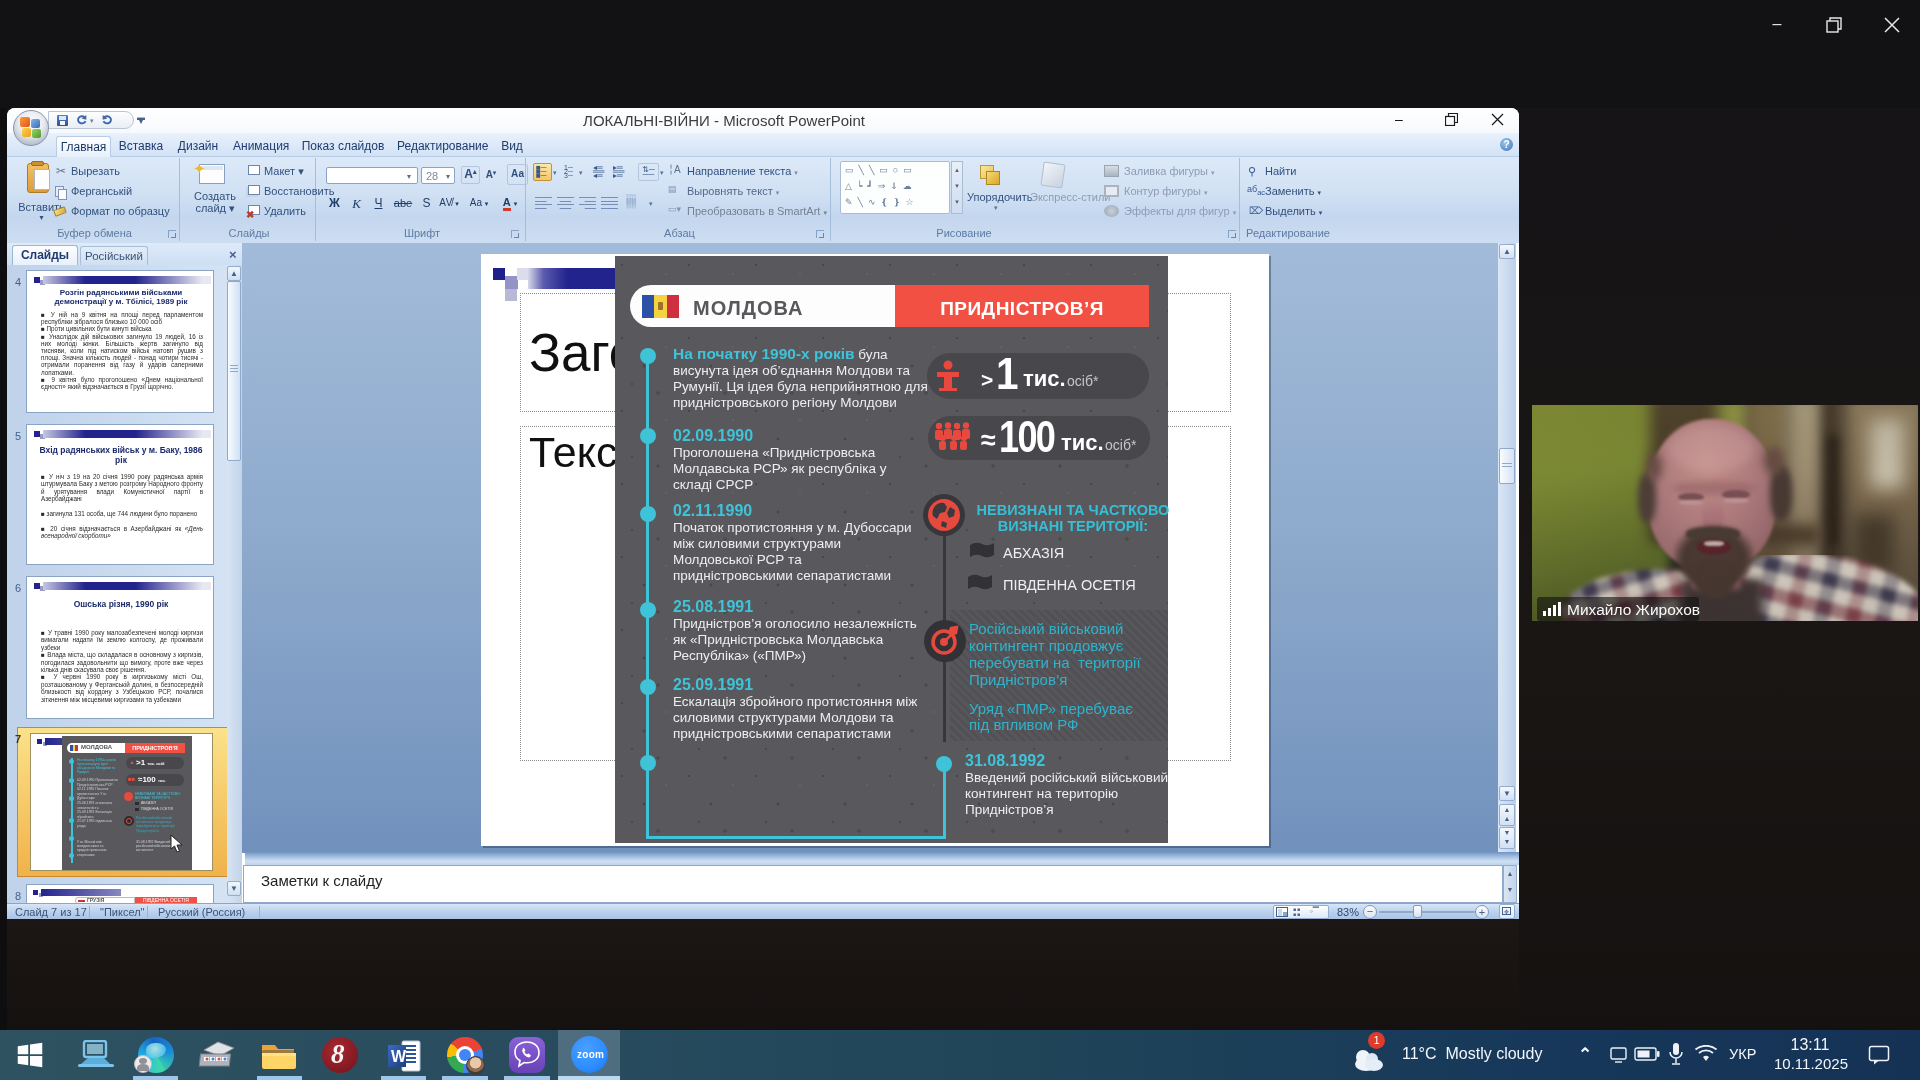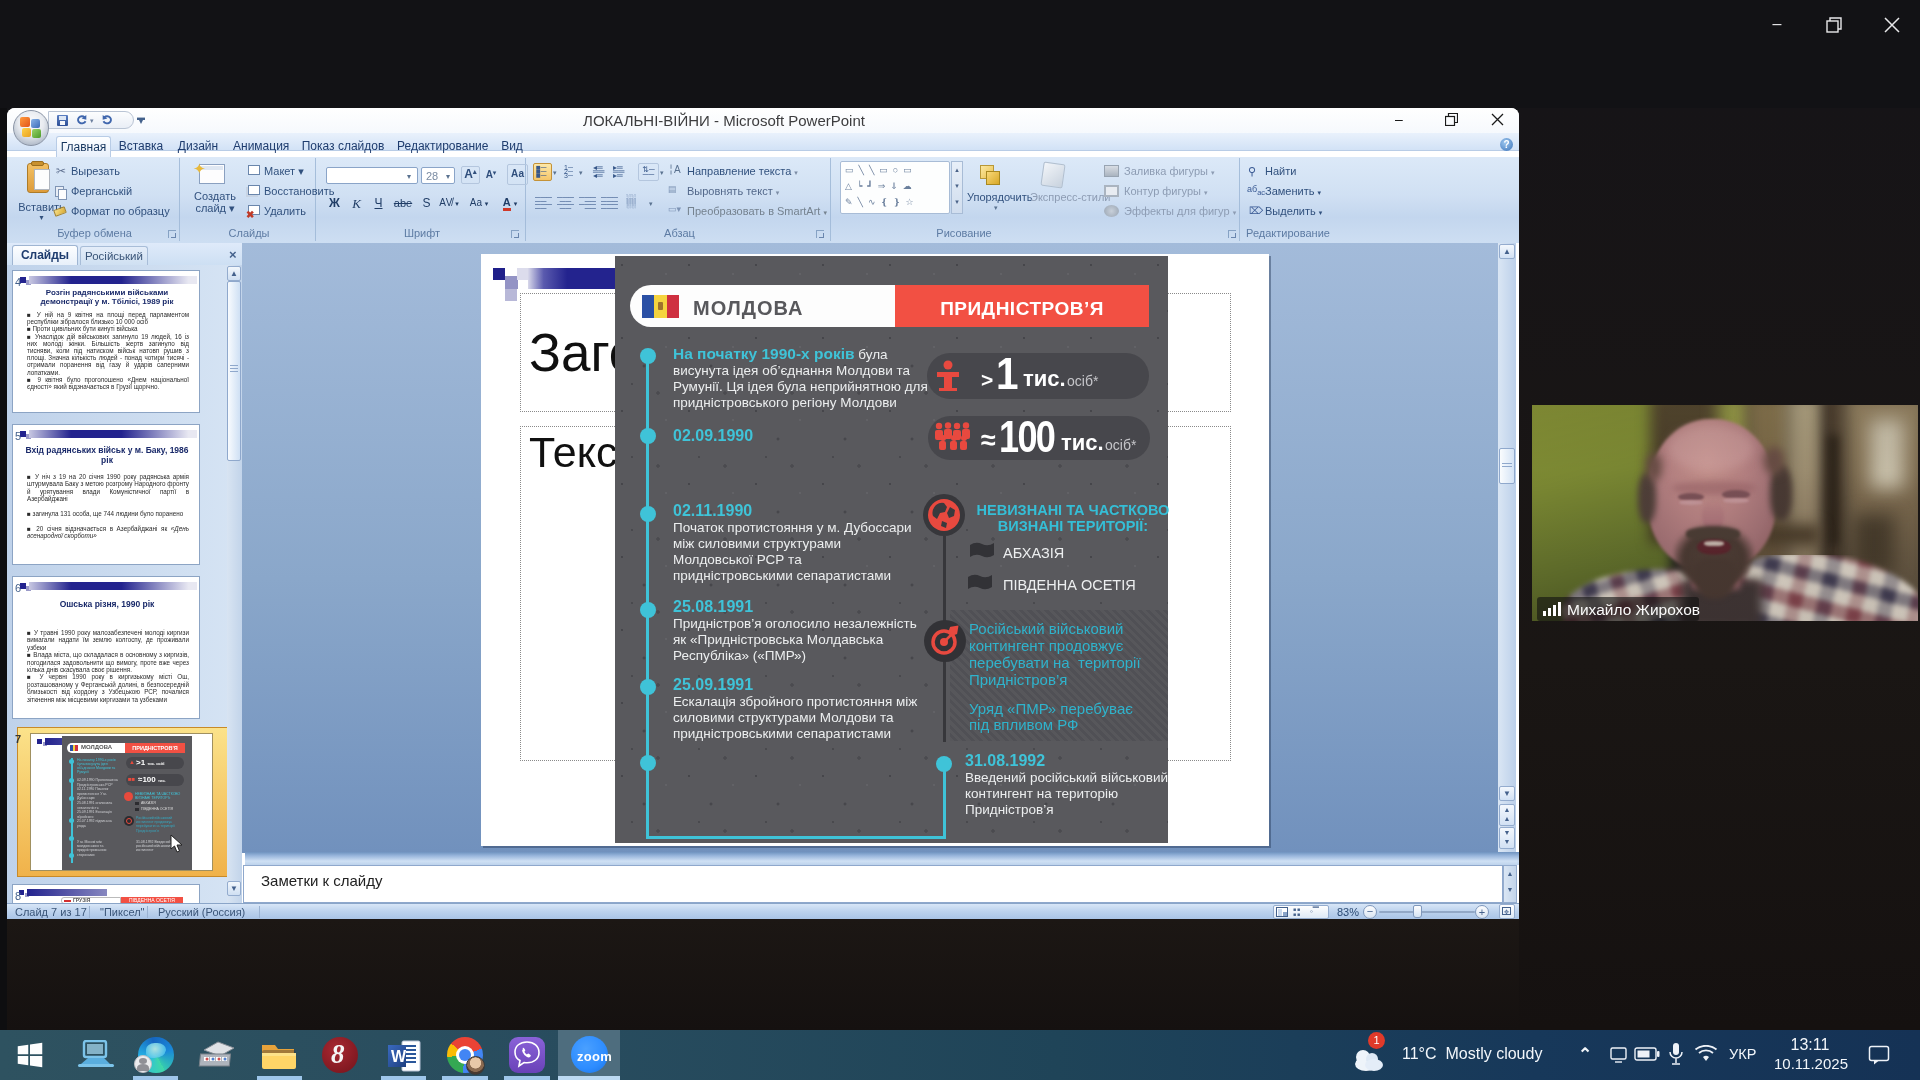--- a/index.html
+++ b/index.html
@@ -7,33 +7,33 @@
 
 #bgtop{left:0;top:0;width:1920px;height:108px;background:#121215}
 #bgleft{left:0;top:108px;width:7px;height:922px;background:#0e0e10}
 #bgright{left:1519px;top:108px;width:401px;height:922px;background:linear-gradient(180deg,#161417 0%,#1a1614 60%,#151110 100%)}
 #bgbottom{left:7px;top:919px;width:1512px;height:111px;background:linear-gradient(180deg,#1c1714,#151110)}
 
 .owc{color:#e8e8ea;font-size:17px;line-height:1}
 
 #win{left:7px;top:108px;width:1512px;height:811px;background:#fff;border-radius:8px 8px 0 0}
 #titlebar{left:0;top:0;width:1512px;height:25px;background:linear-gradient(180deg,#ffffff,#f6f9fd);border-radius:8px 8px 0 0}
-#tabrow{left:0;top:25px;width:1512px;height:18px;background:linear-gradient(180deg,#e9f1fc,#d2e2f6);border-bottom:1px solid #b8cce6}
+#tabrow{left:0;top:25px;width:1512px;height:24px;background:linear-gradient(180deg,#e9f1fc,#d2e2f6);border-bottom:1px solid #b8cce6}
 #ribbon{left:0;top:49px;width:1512px;height:86px;background:linear-gradient(180deg,#dce9f8 0%,#d0e0f3 45%,#c3d6ee 70%,#cddef2 100%)}
 .tab{position:absolute;top:3px;height:21px;font-size:12px;color:#1e3c6e;text-align:center;line-height:21px}
 .tabsel{background:linear-gradient(180deg,#fdfeff,#e8f0fb);border:1px solid #b8cce6;border-bottom:none;border-radius:3px 3px 0 0;color:#15355e}
 .grp{position:absolute;top:1px;height:83px;border-right:1px solid rgba(160,185,215,.9)}
 .glabel{position:absolute;bottom:2px;width:100%;text-align:center;font-size:11px;color:#5d7ba3}
 .gl{position:absolute;font-size:11px;color:#31517e;white-space:nowrap}
 .glg{position:absolute;font-size:11px;color:#8d9cb3;white-space:nowrap}
 .launcher{position:absolute;width:8px;height:8px;border-left:1px solid #7f9cc0;border-top:1px solid #7f9cc0;opacity:.9}
 .launcher:after{content:"";position:absolute;left:2px;top:2px;width:4px;height:4px;border-right:1.5px solid #5f7ca6;border-bottom:1.5px solid #5f7ca6}
 
 #panel{left:0;top:135px;width:235px;height:660px;background:linear-gradient(90deg,#c5d6ec,#d9e6f6)}
-.thumb{position:absolute;left:5px;width:188px;background:#fff;border:1px solid #8ca4c4}
+.thumb{position:absolute;left:19px;width:188px;background:#fff;border:1px solid #8ca4c4}
 .tnum{position:absolute;left:8px;font-size:11px;color:#44618c;z-index:6}
 
 #edit{left:235px;top:135px;width:1274px;height:610px;background:linear-gradient(180deg,#a3bbda 0%,#8aa7ca 55%,#7191bd 100%)}
 #slide{left:474px;top:146px;width:788px;height:592px;background:#fff;box-shadow:2px 2px 0 rgba(40,60,90,.45)}
 
 #splitter{left:238px;top:744px;width:1274px;height:13px;background:linear-gradient(180deg,#6f93c0 0%,#9ab7dd 30%,#cfe0f4 70%,#bdd3ec 100%)}
 #notes{left:236px;top:757px;width:1260px;height:38px;background:#fff;border:1px solid #8fa8cc}
 #statusbar{left:0;top:795px;width:1512px;height:16px;background:linear-gradient(180deg,#d8e6f7 0%,#bcd2ed 50%,#a9c4e6 100%);border-top:1px solid #8aa5c8}
 .st{position:absolute;top:2px;font-size:11px;color:#3a5578}
 
@@ -336,21 +336,21 @@
  <div class="a" style="left:328px;top:509px;width:3px;height:74px;background:#3fc3d8"></div>
  <div class="a" style="left:25px;top:92px;width:16px;height:16px;border-radius:50%;background:#3fc3d8"></div>
  <div class="a" style="left:25px;top:172px;width:16px;height:16px;border-radius:50%;background:#3fc3d8"></div>
  <div class="a" style="left:25px;top:250px;width:16px;height:16px;border-radius:50%;background:#3fc3d8"></div>
  <div class="a" style="left:25px;top:346px;width:16px;height:16px;border-radius:50%;background:#3fc3d8"></div>
  <div class="a" style="left:25px;top:423px;width:16px;height:16px;border-radius:50%;background:#3fc3d8"></div>
  <div class="a" style="left:25px;top:499px;width:16px;height:16px;border-radius:50%;background:#3fc3d8"></div>
  <div class="a" style="left:321px;top:500px;width:16px;height:16px;border-radius:50%;background:#3fc3d8"></div>
 
  <div class="a" style="left:58px;top:90px;font-size:13.5px;line-height:16px;color:#eceeef;white-space:nowrap"><span style="color:#3fc3d8;font-weight:bold;font-size:15.5px">На початку 1990-х років</span> була<br>висунута ідея об’єднання Молдови та<br>Румунії. Ця ідея була неприйнятною для<br>придністровського регіону Молдови</div>
- <div class="a" style="left:58px;top:172px;font-size:13.5px;line-height:16px;color:#eceeef;white-space:nowrap"><span style="color:#3fc3d8;font-weight:bold;font-size:16px">02.09.1990</span><br></div>
+ <div class="a" style="left:58px;top:172px;font-size:13.5px;line-height:16px;color:#eceeef;white-space:nowrap"><span style="color:#3fc3d8;font-weight:bold;font-size:16px">02.09.1990</span><br><span style="line-height:15.5px">Проголошена «Придністровська<br>Молдавська РСР» як республіка у<br>складі СРСР</span></div>
  <div class="a" style="left:58px;top:247px;font-size:13.5px;line-height:16px;color:#eceeef;white-space:nowrap"><span style="color:#3fc3d8;font-weight:bold;font-size:16px">02.11.1990</span><br>Початок протистояння у м. Дубоссари<br>між силовими структурами<br>Молдовської РСР та<br>придністровськими сепаратистами</div>
  <div class="a" style="left:58px;top:343px;font-size:13.5px;line-height:16px;color:#eceeef;white-space:nowrap"><span style="color:#3fc3d8;font-weight:bold;font-size:16px">25.08.1991</span><br>Придністров’я оголосило незалежність<br>як «Придністровська Молдавська<br>Республіка» («ПМР»)</div>
  <div class="a" style="left:58px;top:421px;font-size:13.5px;line-height:16px;color:#eceeef;white-space:nowrap"><span style="color:#3fc3d8;font-weight:bold;font-size:16px">25.09.1991</span><br>Ескалація збройного протистояння між<br>силовими структурами Молдови та<br>придністровськими сепаратистами</div>
  <div class="a" style="left:350px;top:497px;font-size:13.5px;line-height:16px;color:#eceeef;white-space:nowrap"><span style="color:#3fc3d8;font-weight:bold;font-size:16px">31.08.1992</span><br>Введений російський військовий<br>контингент на територію<br>Придністров’я</div>
 
  <div class="a" style="left:312px;top:97px;width:222px;height:46px;background:#47474c;border-radius:23px"></div>
  <svg class="a" style="left:320px;top:104px" width="26" height="32" viewBox="0 0 26 32">
         <circle cx="13" cy="5" r="4.5" fill="#e8493f"></circle>
         <path d="M2 12 h22 v5 h-7 v11 h5 v3 H4 v-3 h5 V17 H2 Z" fill="#e8493f"></path>
       </svg>
@@ -566,21 +566,21 @@
  <div class="a" style="left:466px;top:26px;width:19px;height:19px;border-radius:50%;background:radial-gradient(circle at 50% 35%,#e8c8a8 0 38%,#8a6a50 42% 62%,#4a3a30 66% 100%);border:1px solid #3a3a3a"></div>
 
  <div class="a" style="left:509px;top:7px;width:36px;height:36px;border-radius:9px;background:linear-gradient(180deg,#8a62d8,#6a42b8)"></div>
  <svg class="a" style="left:514px;top:11px" width="26" height="28" viewBox="0 0 26 28">
       <path d="M13 1 C6 1 1 5 1 11 c0 4 2 7 5 8.5 L5 25 l5-3.5 c1 .2 2 .3 3 .3 7 0 12-4 12-10.3 C25 5 20 1 13 1 Z" fill="none" stroke="#fff" stroke-width="1.6"></path>
       <path d="M9 8 q-1.5 1 -.5 3 q1.5 3.5 4.5 5 q2 1 3.5 -.5 q.8-1-.2-1.8 l-1.5-1 q-.8-.5-1.4.2 l-.5.6 q-1.8-1-2.6-2.8 l.6-.5 q.7-.6.2-1.4 l-1-1.5 q-.7-1-1.6-.3 Z" fill="#fff"></path>
     </svg>
 
  <div class="a" style="left:558px;top:0;width:62px;height:50px;background:#4e6d7e"></div>
  <div class="a" style="left:571px;top:6px;width:37px;height:37px;border-radius:50%;background:radial-gradient(circle at 40% 35%,#4aa0ff,#2d8cff 60%,#1a70e0 100%)"></div>
- <div class="a" style="left:577px;top:19px;width:26px;text-align:center;font-size:13px;font-weight:bold;color:#fff;letter-spacing:.3px">zoom</div>
+ <div class="a" style="left:577px;top:19px;width:26px;text-align:center;font-size:10px;font-weight:bold;color:#fff;letter-spacing:.3px">zoom</div>
 
  <div class="a" style="left:133px;top:46px;width:45px;height:4px;background:#9ec6ea"></div>
  <div class="a" style="left:257px;top:46px;width:45px;height:4px;background:#9ec6ea"></div>
  <div class="a" style="left:381px;top:46px;width:45px;height:4px;background:#9ec6ea"></div>
  <div class="a" style="left:442px;top:46px;width:46px;height:4px;background:#9ec6ea"></div>
  <div class="a" style="left:504px;top:46px;width:46px;height:4px;background:#9ec6ea"></div>
  <div class="a" style="left:558px;top:46px;width:62px;height:4px;background:#bcd9f2"></div>
 
  <svg class="a" style="left:1350px;top:14px" width="40" height="28" viewBox="0 0 40 28">
       <ellipse cx="16" cy="20" rx="11" ry="7" fill="#eef4fa"></ellipse>

